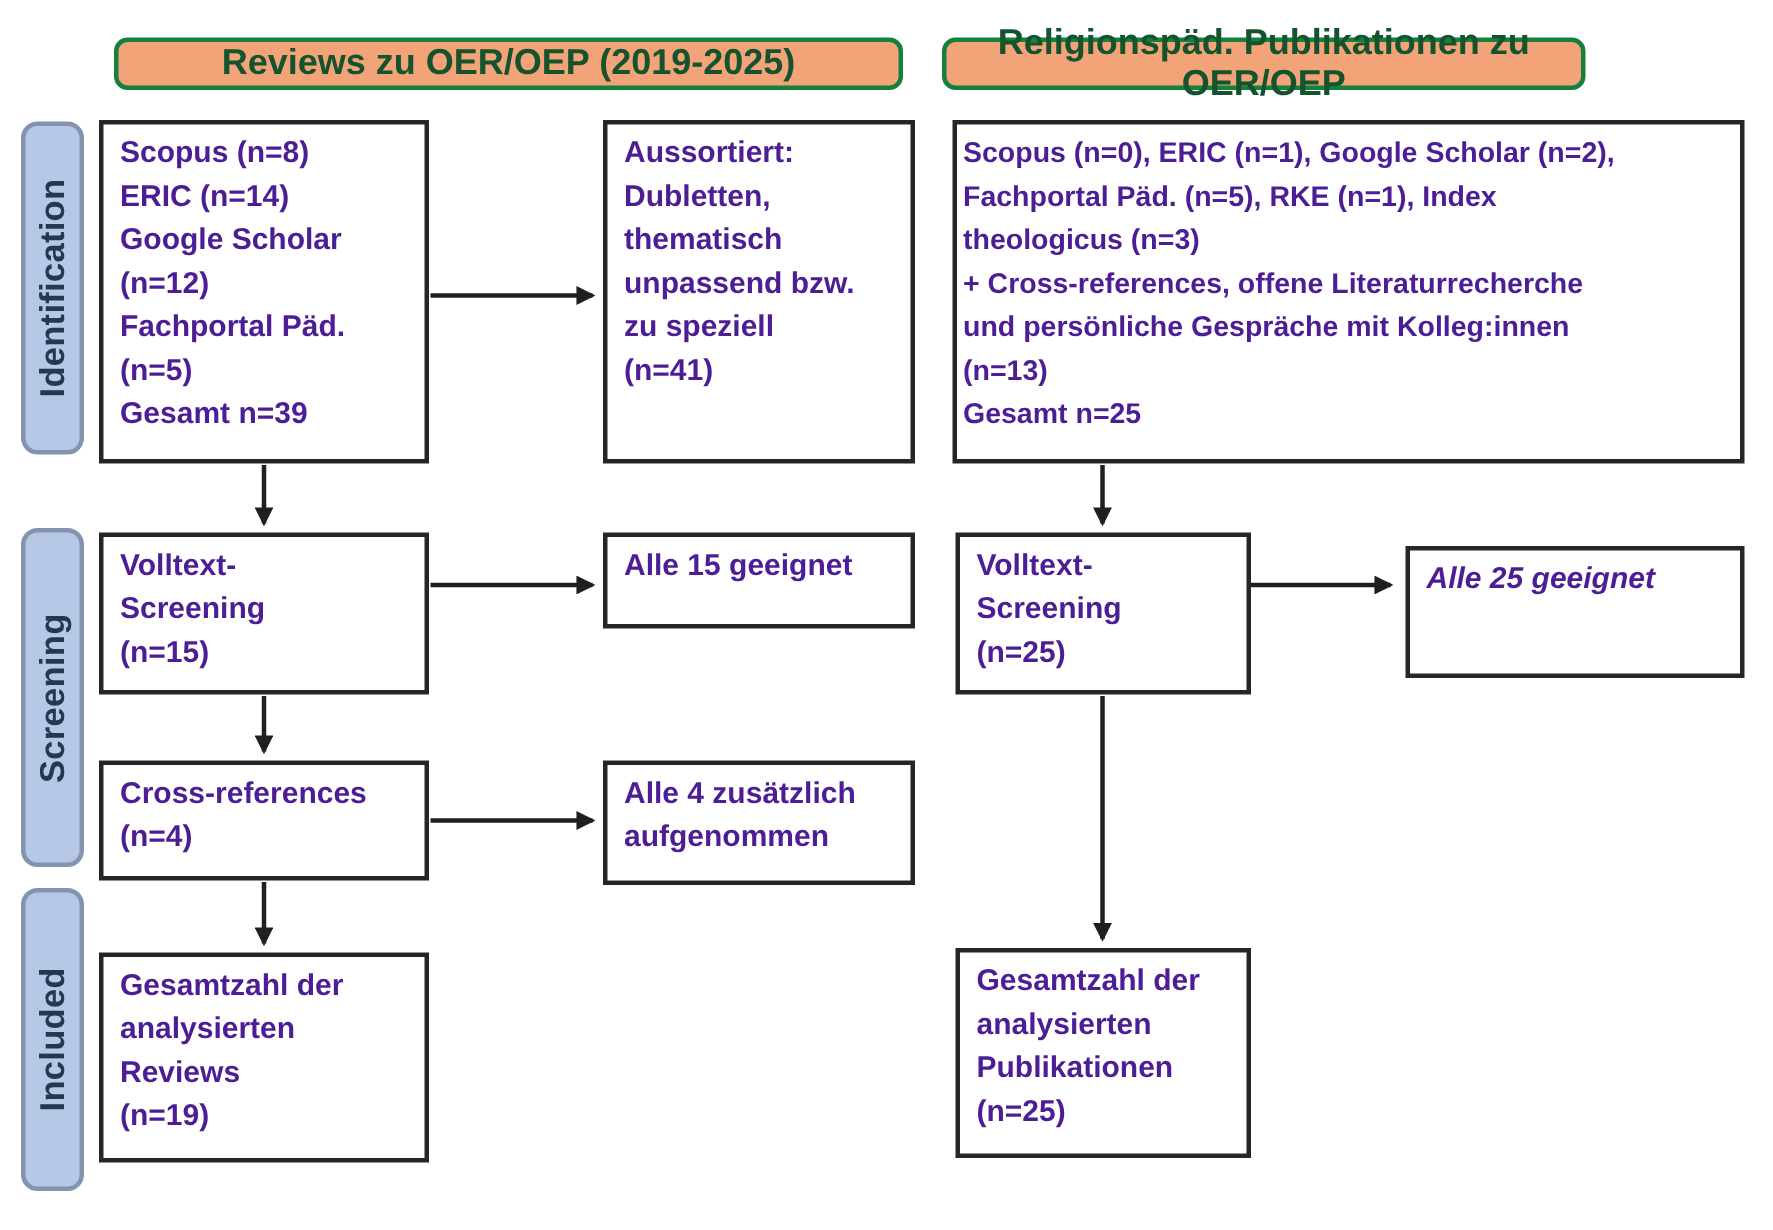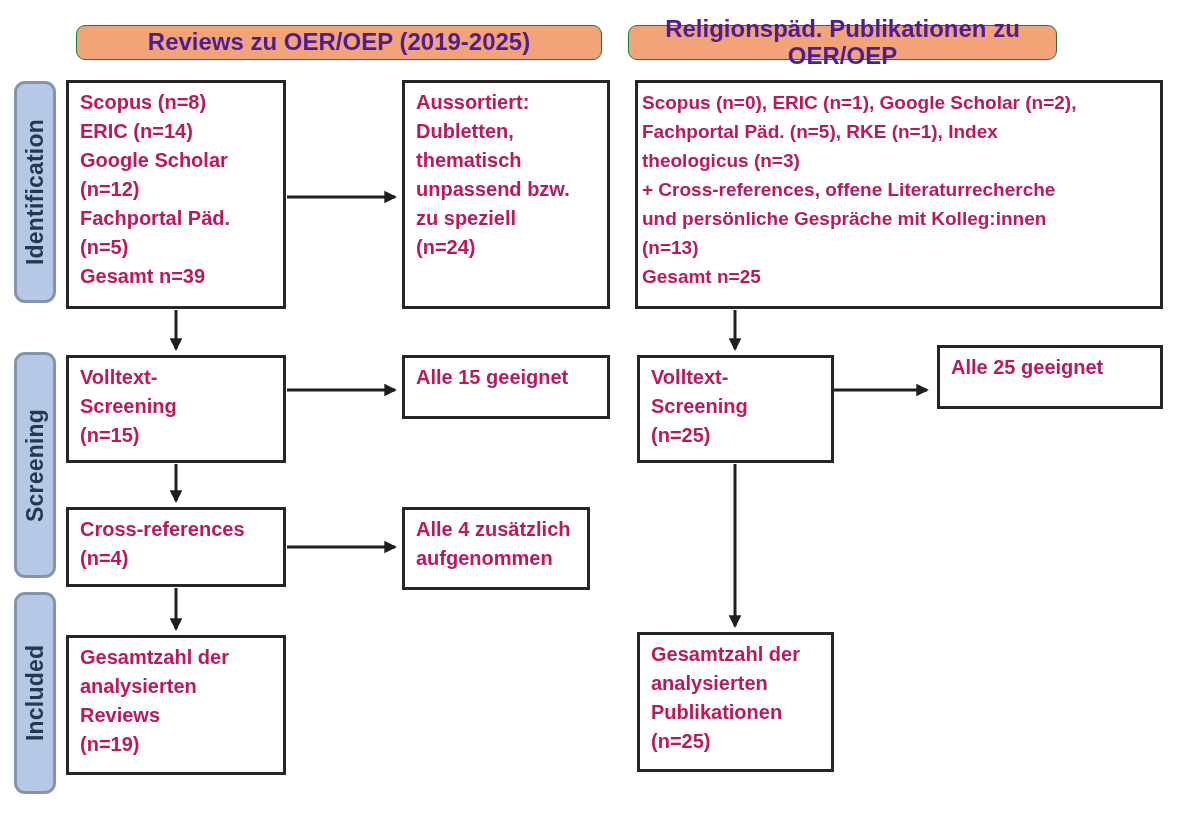--- a/index.html
+++ b/index.html
@@ -14,23 +14,23 @@
   .arrows {
     position: absolute;
     left: 0; top: 0;
     width: 1182px; height: 820px;
     pointer-events: none;
   }
   .hdr {
     position: absolute;
     box-sizing: border-box;
     background: #F2A478;
-    border: 1px solid #15803d;
+    border: 3px solid #15803d;
     border-radius: 9px;
-    color: #4c1d95;
+    color: #14532d;
     font-weight: bold;
     font-size: 24px;
     display: flex;
     align-items: center;
     justify-content: center;
     text-align: center;
     line-height: 1.1;
   }
   .stage {
     position: absolute;
@@ -46,21 +46,21 @@
     justify-content: center;
     writing-mode: vertical-rl;
     transform: rotate(180deg);
     letter-spacing: 0.2px;
   }
   .node {
     position: absolute;
     box-sizing: border-box;
     background: #ffffff;
     border: 3px solid #262626;
-    color: #be185d;
+    color: #4c1d95;
     font-weight: bold;
     font-size: 20px;
     line-height: 29px;
     padding: 5px 11px;
     white-space: pre-line;
   }
   .node.small-text {
     font-size: 19px;
     padding: 5px 4px;
   }
@@ -99,43 +99,43 @@
 Google Scholar
 (n=12)
 Fachportal Päd.
 (n=5)
 Gesamt n=39</div>
   <div class="node" style="left:402px; top:80px; width:208px; height:229px;">Aussortiert:
 Dubletten,
 thematisch
 unpassend bzw.
 zu speziell
-(n=24)</div>
+(n=41)</div>
   <div class="node" style="left:66px; top:355px; width:220px; height:108px;">Volltext-
 Screening
 (n=15)</div>
   <div class="node" style="left:402px; top:355px; width:208px; height:64px;">Alle 15 geeignet</div>
   <div class="node" style="left:66px; top:507px; width:220px; height:80px;">Cross-references
 (n=4)</div>
-  <div class="node" style="left:402px; top:507px; width:188px; height:83px;">Alle 4 zusätzlich
+  <div class="node" style="left:402px; top:507px; width:208px; height:83px;">Alle 4 zusätzlich
 aufgenommen</div>
   <div class="node" style="left:66px; top:635px; width:220px; height:140px;">Gesamtzahl der
 analysierten
 Reviews
 (n=19)</div>
 
   <div class="node small-text" style="left:635px; top:80px; width:528px; height:229px;">Scopus (n=0), ERIC (n=1), Google Scholar (n=2),
 Fachportal Päd. (n=5), RKE (n=1), Index
 theologicus (n=3)
 + Cross-references, offene Literaturrecherche
 und persönliche Gespräche mit Kolleg:innen
 (n=13)
 Gesamt n=25</div>
   <div class="node" style="left:637px; top:355px; width:197px; height:108px;">Volltext-
 Screening
 (n=25)</div>
-  <div class="node" style="left:937px; top:345px; width:226px; height:64px;">Alle 25 geeignet</div>
+  <div class="node" style="left:937px; top:364px; width:226px; height:88px;font-style:italic;">Alle 25 geeignet</div>
   <div class="node" style="left:637px; top:632px; width:197px; height:140px;">Gesamtzahl der
 analysierten
 Publikationen
 (n=25)</div>
 
 </div>
 
 </body></html>

